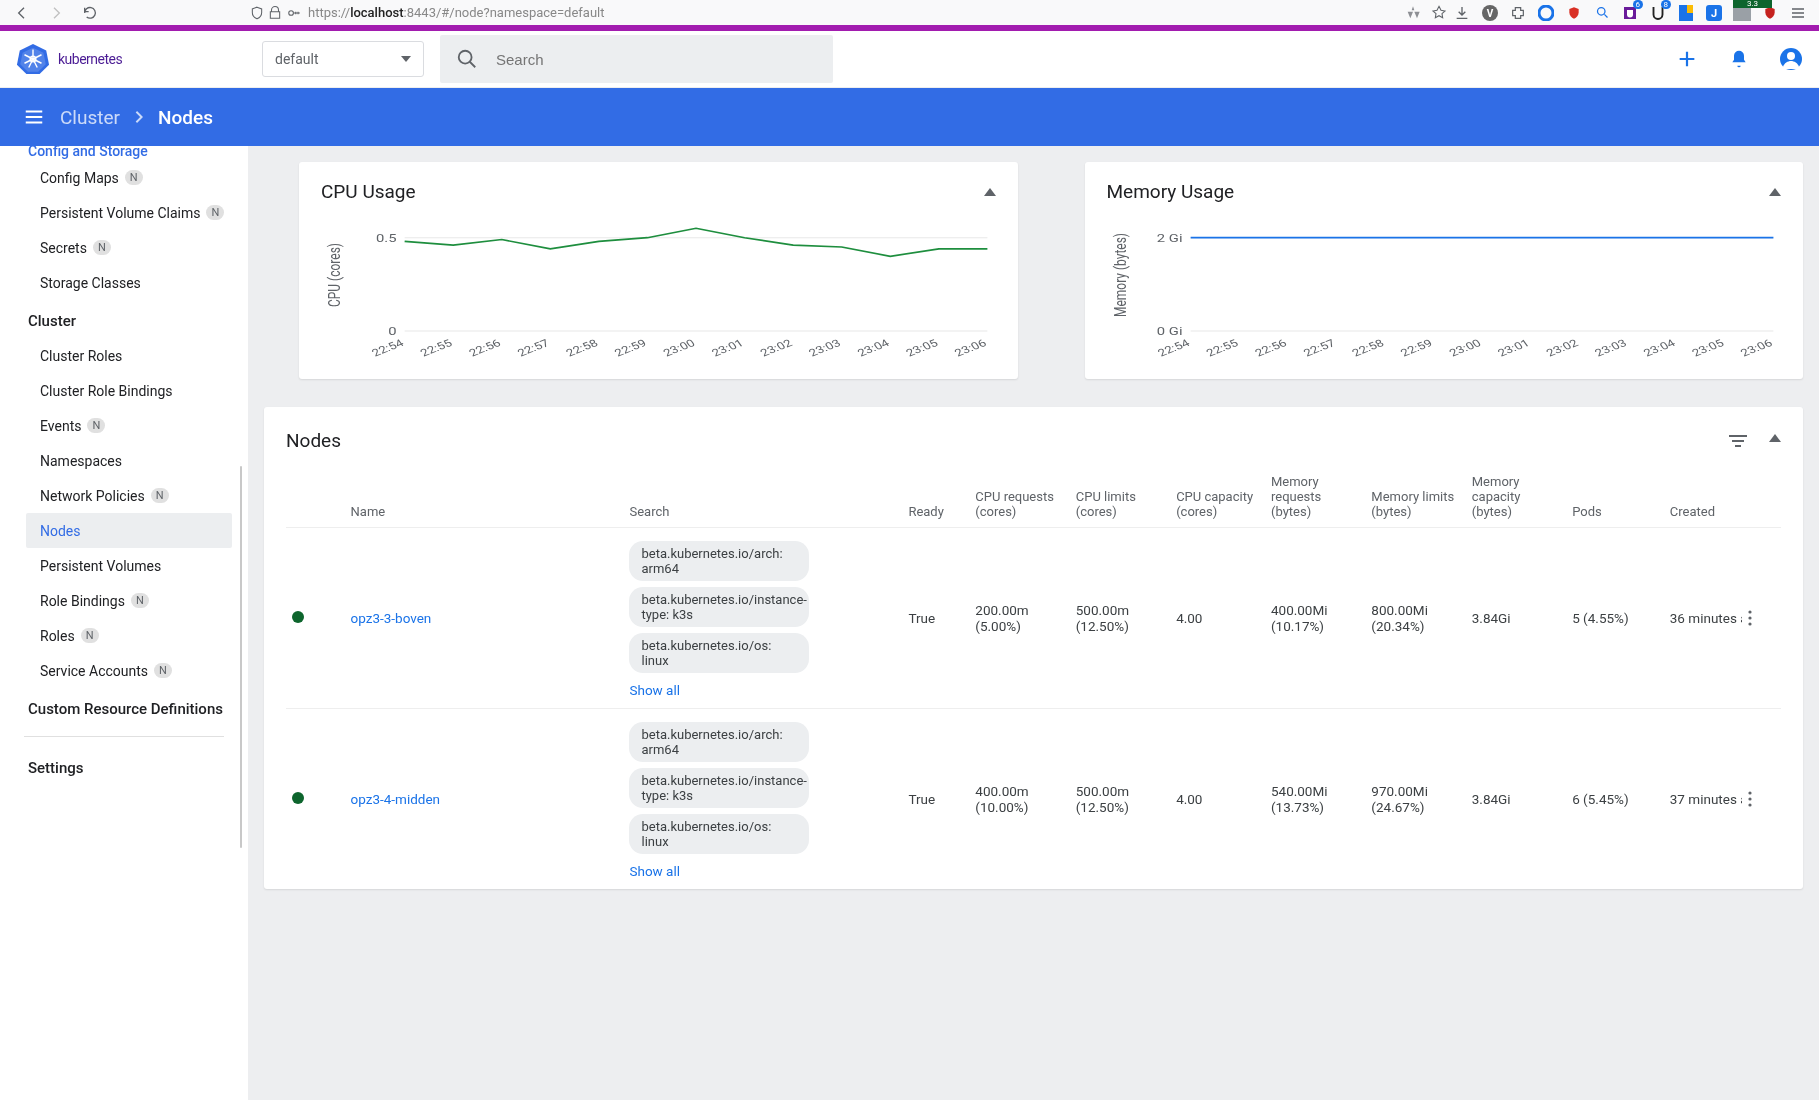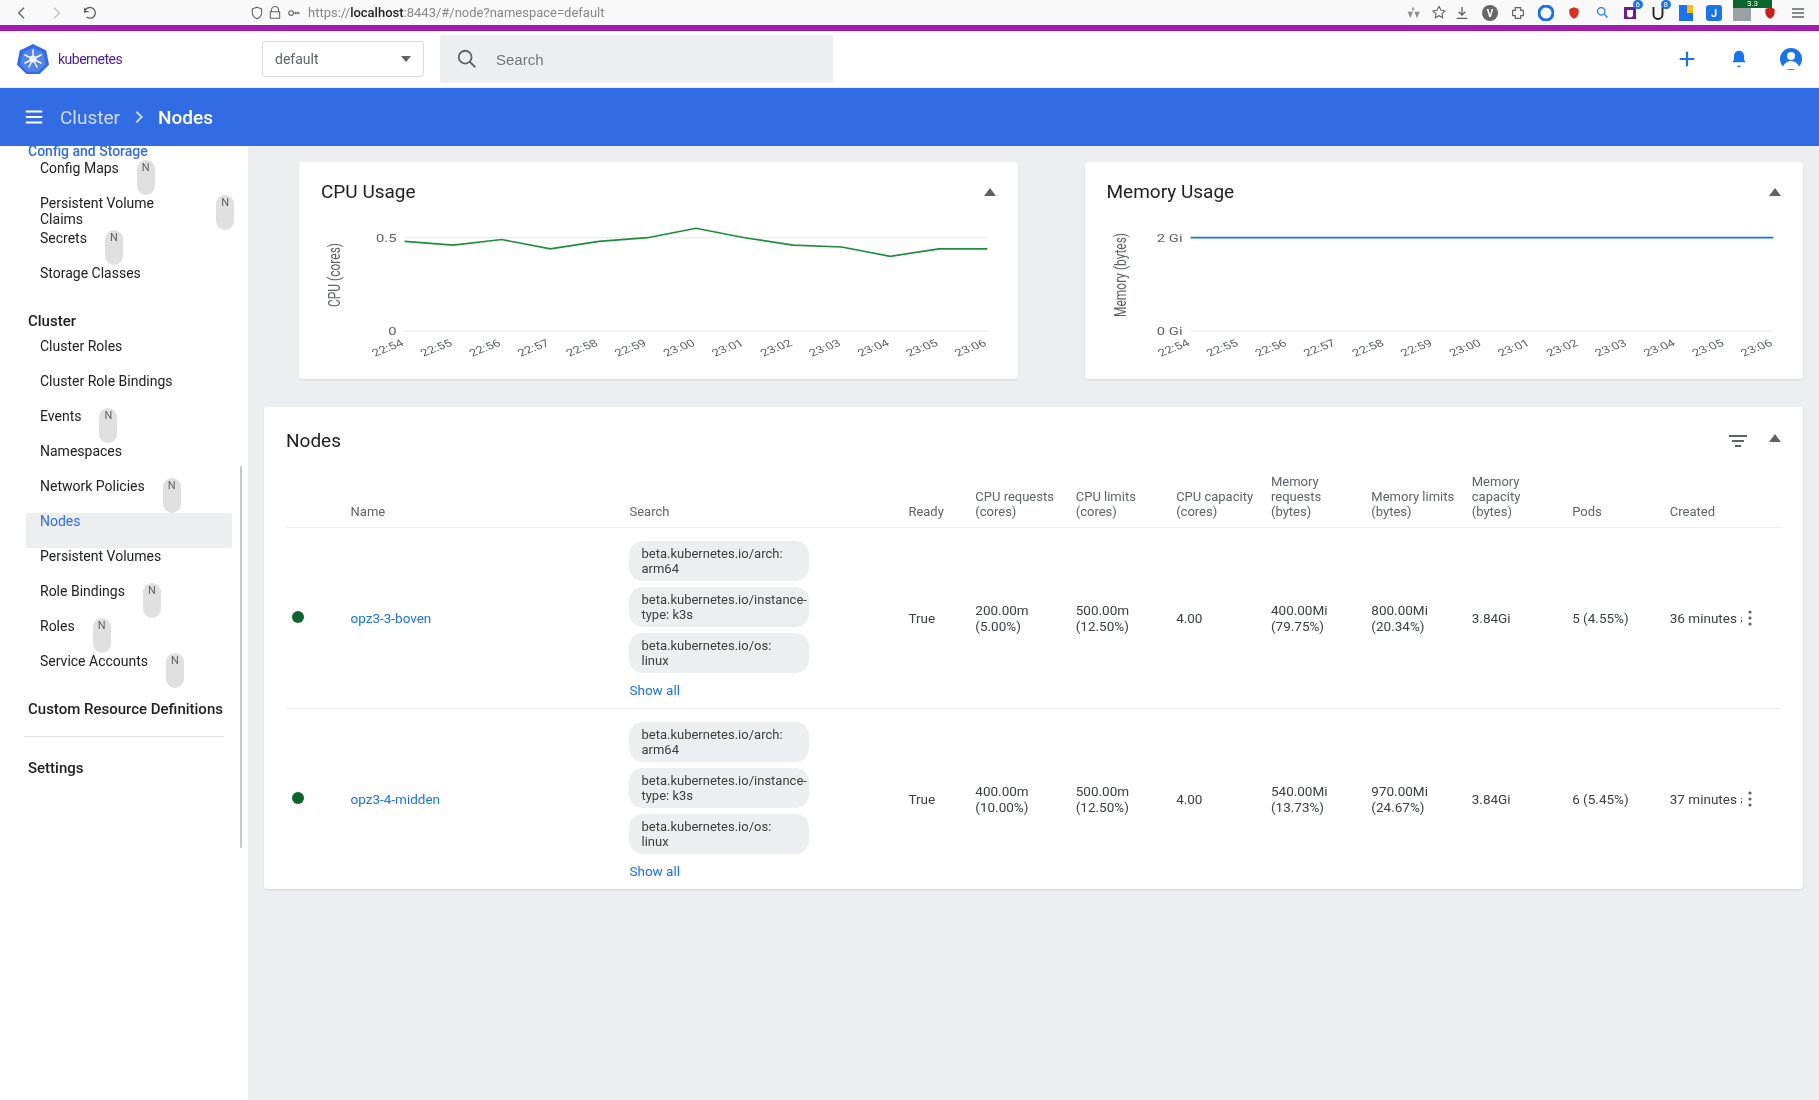--- a/index.html
+++ b/index.html
@@ -33,21 +33,21 @@
 .breadcrumb { display: flex; align-items: center; gap: 14px; margin-left: 8px; font-size: 19px; }
 .breadcrumb .bc-parent { color: rgba(255,255,255,0.75); }
 .breadcrumb .bc-sep { color: rgba(255,255,255,0.75); }
 .breadcrumb .bc-current { font-weight: 500; }
 
 
 .main-layout { display: flex; height: calc(100vh - 146px); }
 .sidebar { width: 248px; background: #fff; overflow-y: auto; padding-top: 0px; position: relative; }
 .sidebar::after { content:""; position:absolute; right:6px; top:320px; width:2px; height:382px; background:#c8c8c8; border-radius:1px; }
 .side-header-cut { color: #326ce5; font-weight: 500; padding: 8px 28px 8px 28px; font-size: 14px; margin-top: -4px; overflow: hidden; height: 18px; line-height: 2px; }
-.side-item { height: 35px; display: flex; padding: 0 14px 0 40px; color: #202124; font-size: 14px; cursor: pointer; gap: 18px; }
+.side-item { height: 35px; display: flex; align-items: center; padding: 0 14px 0 40px; color: #202124; font-size: 14px; cursor: pointer; gap: 6px; }
 .side-item.active { background: #eceef0; color: #326ce5; margin: 0 16px 0 26px; border-radius: 2px; padding-left: 14px; }
 .side-section { padding: 12px 14px 8px 28px; font-weight: 500; font-size: 15px; }
 .n-badge { background: #e0e0e0; color: #5f6368; font-size: 11px; border-radius: 9px; padding: 1px 5px; line-height: 13px; }
 .side-divider { height: 1px; background: #e0e0e0; margin: 10px 24px; }
 
 
 .content { flex: 1; background: #edeef0; padding: 16px 16px; overflow-y: auto; }
 .charts-row { display: flex; gap: 32px; margin-bottom: 28px; }
 .card { background: #fff; border-radius: 3px; box-shadow: 0 1px 2px rgba(0,0,0,0.1); }
 .chart-card { flex: 1; padding: 18px 22px 14px 22px; margin-left: 35px; }
@@ -441,21 +441,21 @@
           </thead>
         <tbody id="tbody">
             <tr>
               <td><span class="status-dot"></span></td>
               <td><span class="node-link">opz3-3-boven</span></td>
               <td><span class="label-chip">beta.kubernetes.io/arch: arm64</span><br><span class="label-chip">beta.kubernetes.io/instance-type: k3s</span><br><span class="label-chip">beta.kubernetes.io/os: linux</span><span class="show-all">Show all</span></td>
               <td>True</td>
               <td>200.00m (5.00%)</td>
               <td>500.00m (12.50%)</td>
               <td>4.00</td>
-              <td>400.00Mi (79.75%)</td>
+              <td>400.00Mi (10.17%)</td>
               <td>800.00Mi (20.34%)</td>
               <td>3.84Gi</td>
               <td>5 (4.55%)</td>
               <td style="overflow: hidden; white-space: nowrap; text-overflow: clip;">36 minutes ago</td>
               <td><span class="row-menu"><svg width="4" height="16" viewBox="0 0 4 16">
                     <circle cx="2" cy="2" r="1.6" fill="#5f6368"></circle>
                     <circle cx="2" cy="8" r="1.6" fill="#5f6368"></circle>
                     <circle cx="2" cy="14" r="1.6" fill="#5f6368"></circle>
                   </svg></span></td>
             </tr>

